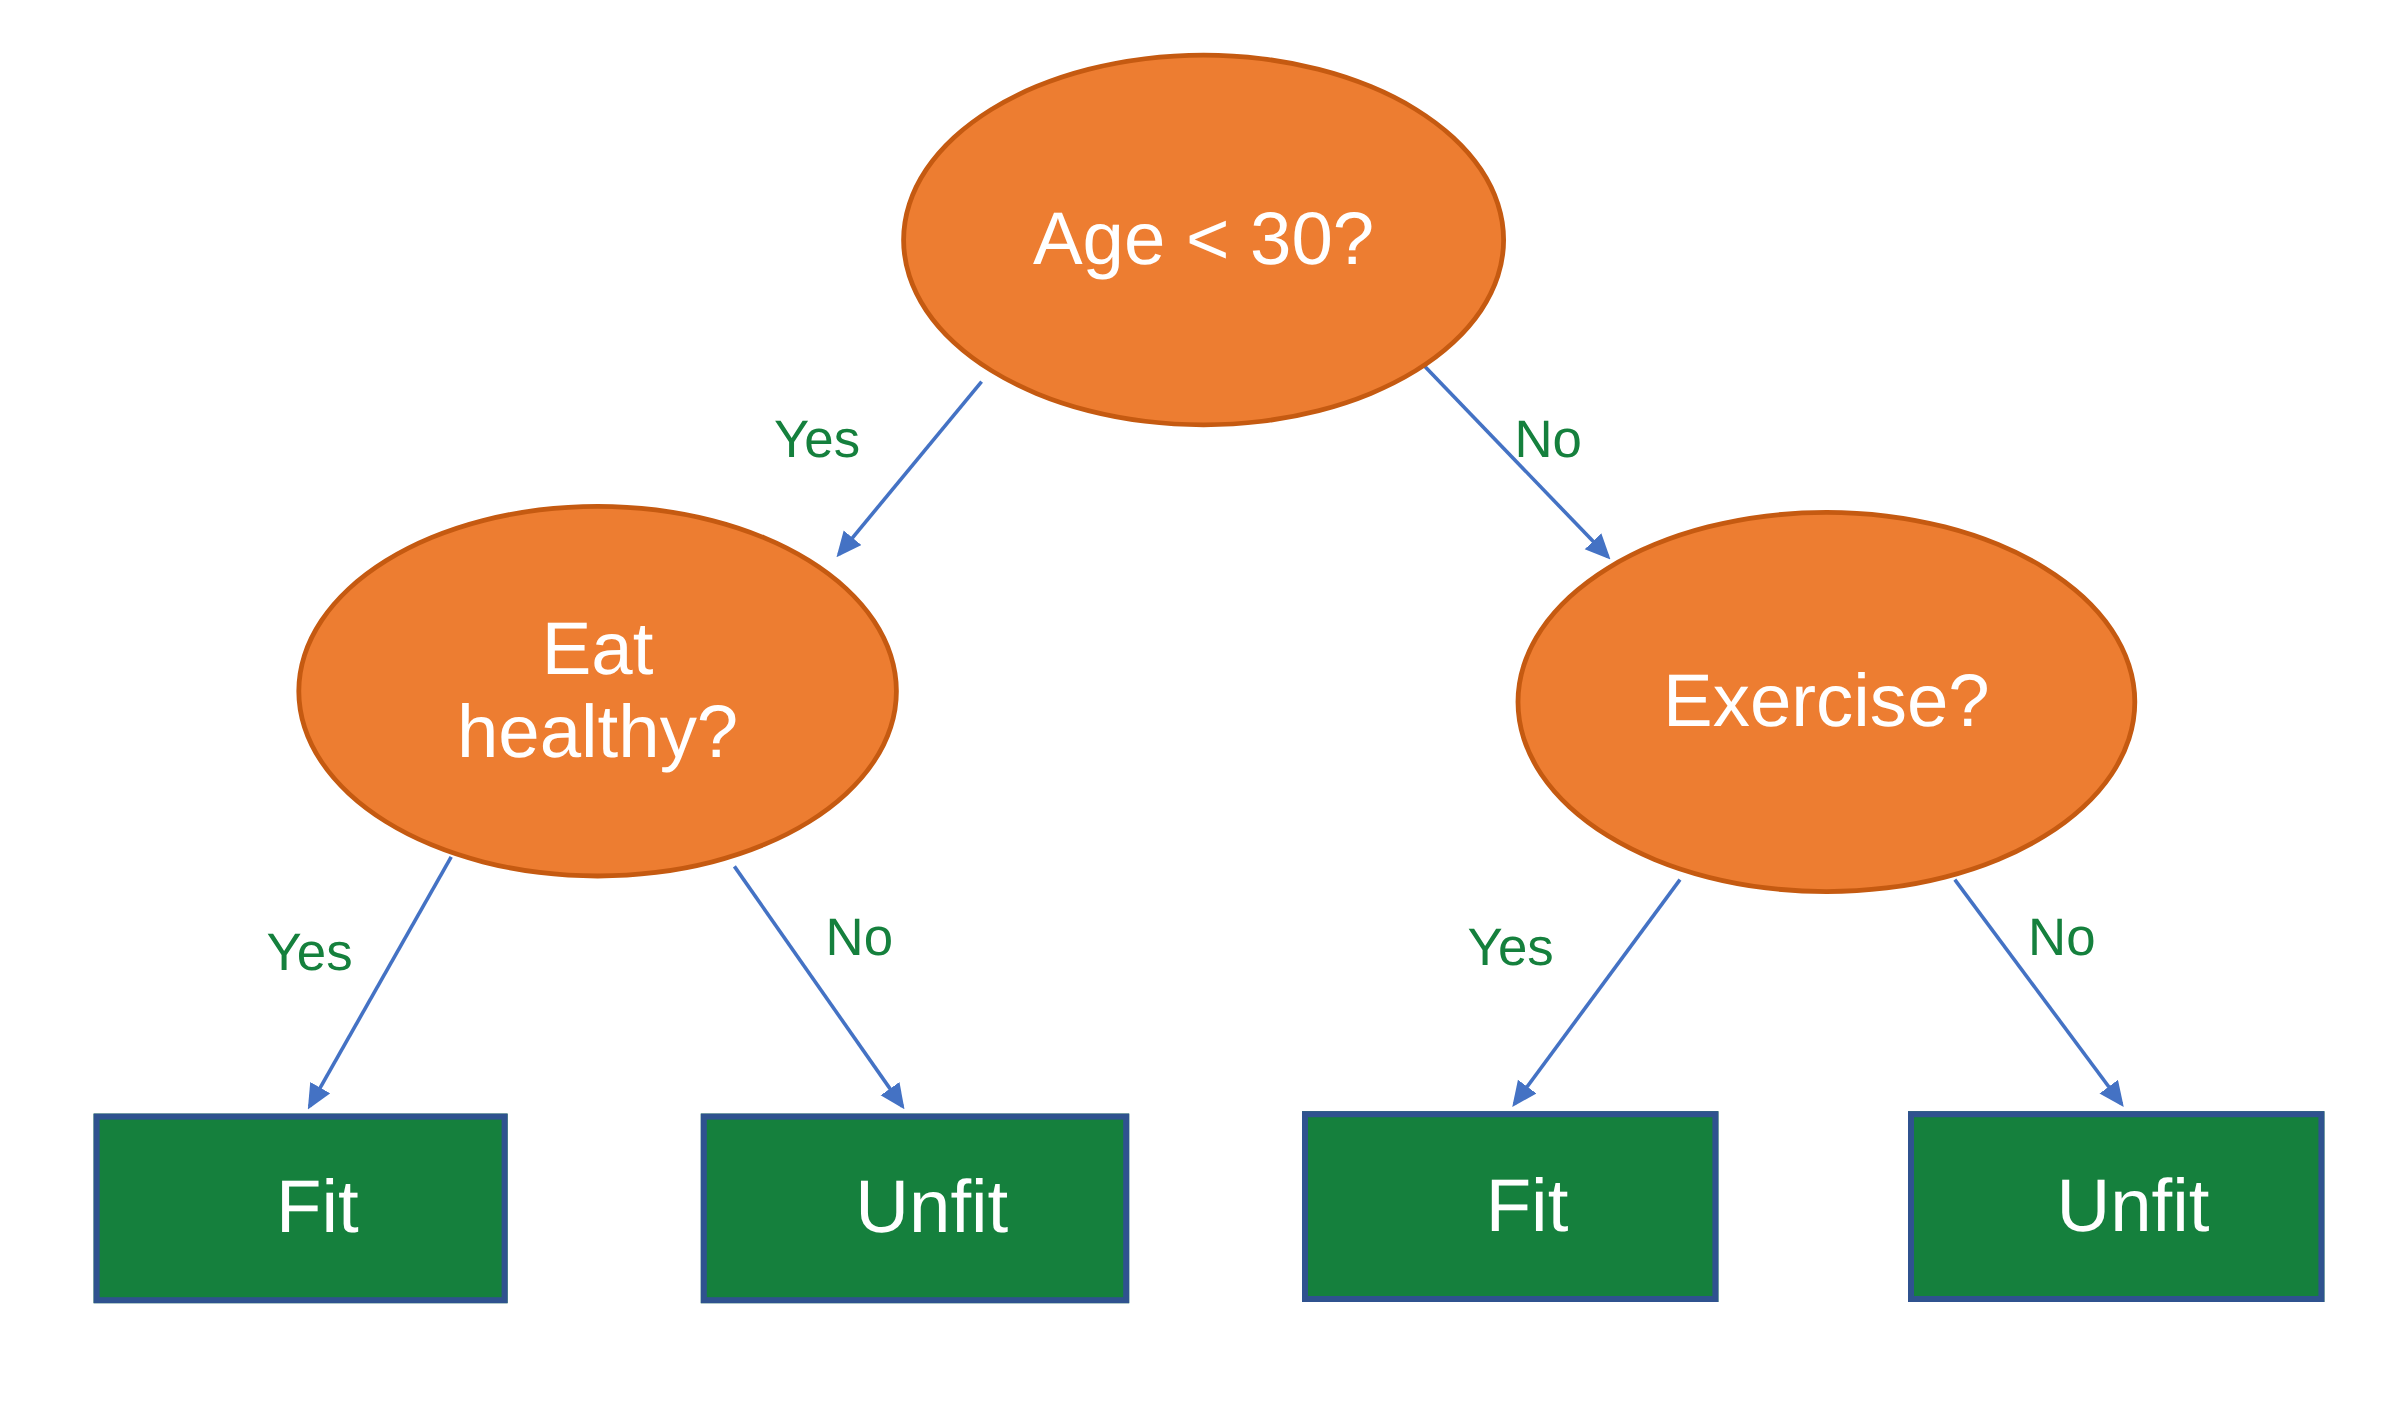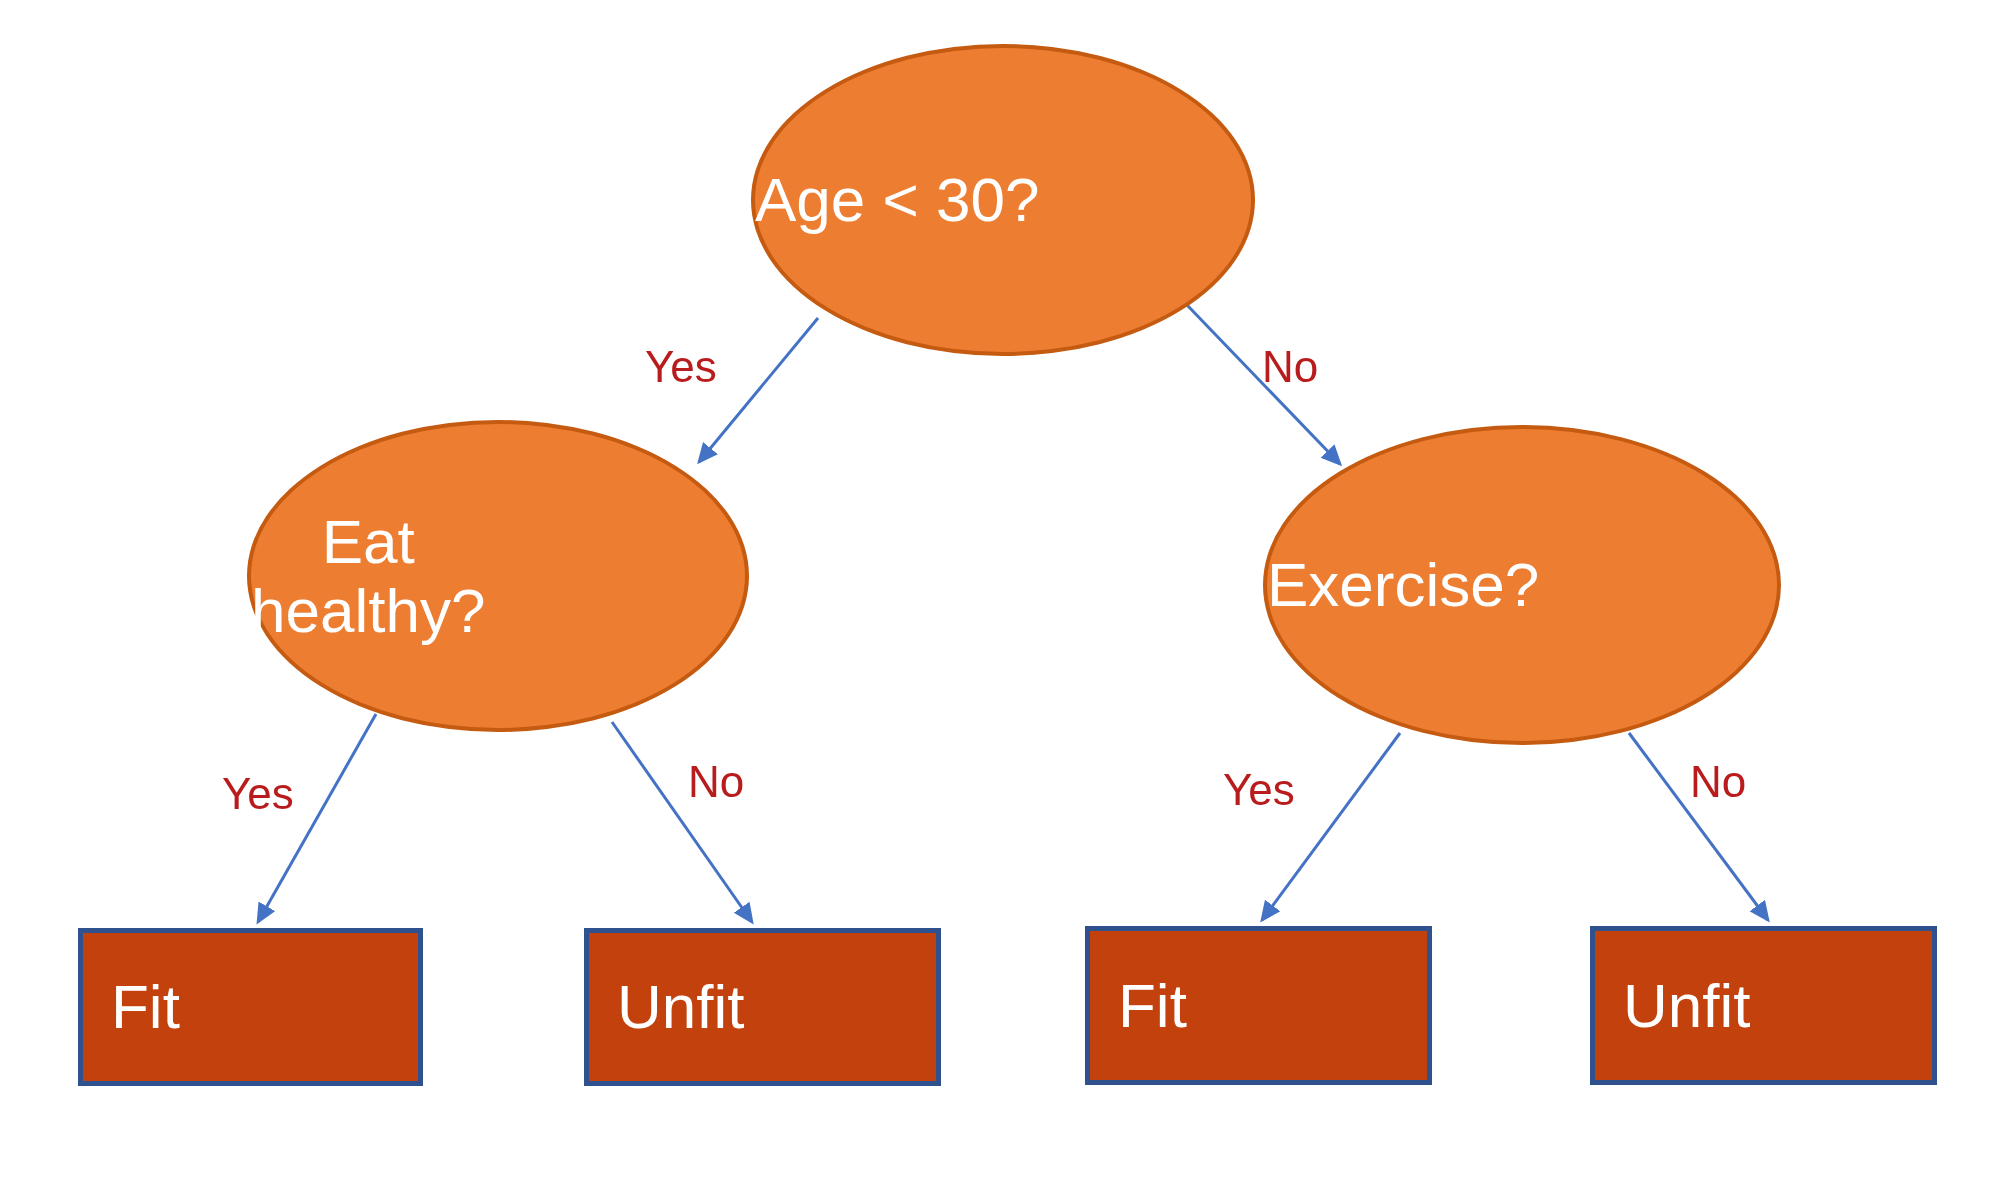--- a/index.html
+++ b/index.html
@@ -22,43 +22,43 @@
     left: 0;
     top: 0;
     width: 2000px;
     height: 1177px;
   }
   .node {
     position: absolute;
     box-sizing: border-box;
     display: flex;
     align-items: center;
-    justify-content: flex-start;
+    justify-content: center;
     text-align: center;
     color: #ffffff;
     line-height: 1.12;
     white-space: pre-line;
   }
   .node-decision {
     border-radius: 50%;
     background: #ED7D31;
     border: 4px solid #C55A11;
     font-size: 62px;
     font-weight: 400;
   }
   .node-leaf {
-    background: #c2410c;
+    background: #15803d;
     border: 5px solid #2F528F;
     font-size: 62px;
     font-weight: 400;
     padding-left: 28px;
   }
   .edge-label {
     position: absolute;
-    color: #b91c1c;
+    color: #15803d;
     font-size: 44px;
     font-weight: 400;
     line-height: 1;
     white-space: nowrap;
   }
 </style>
 </head>
 <body>
 
 <div id="canvas">

